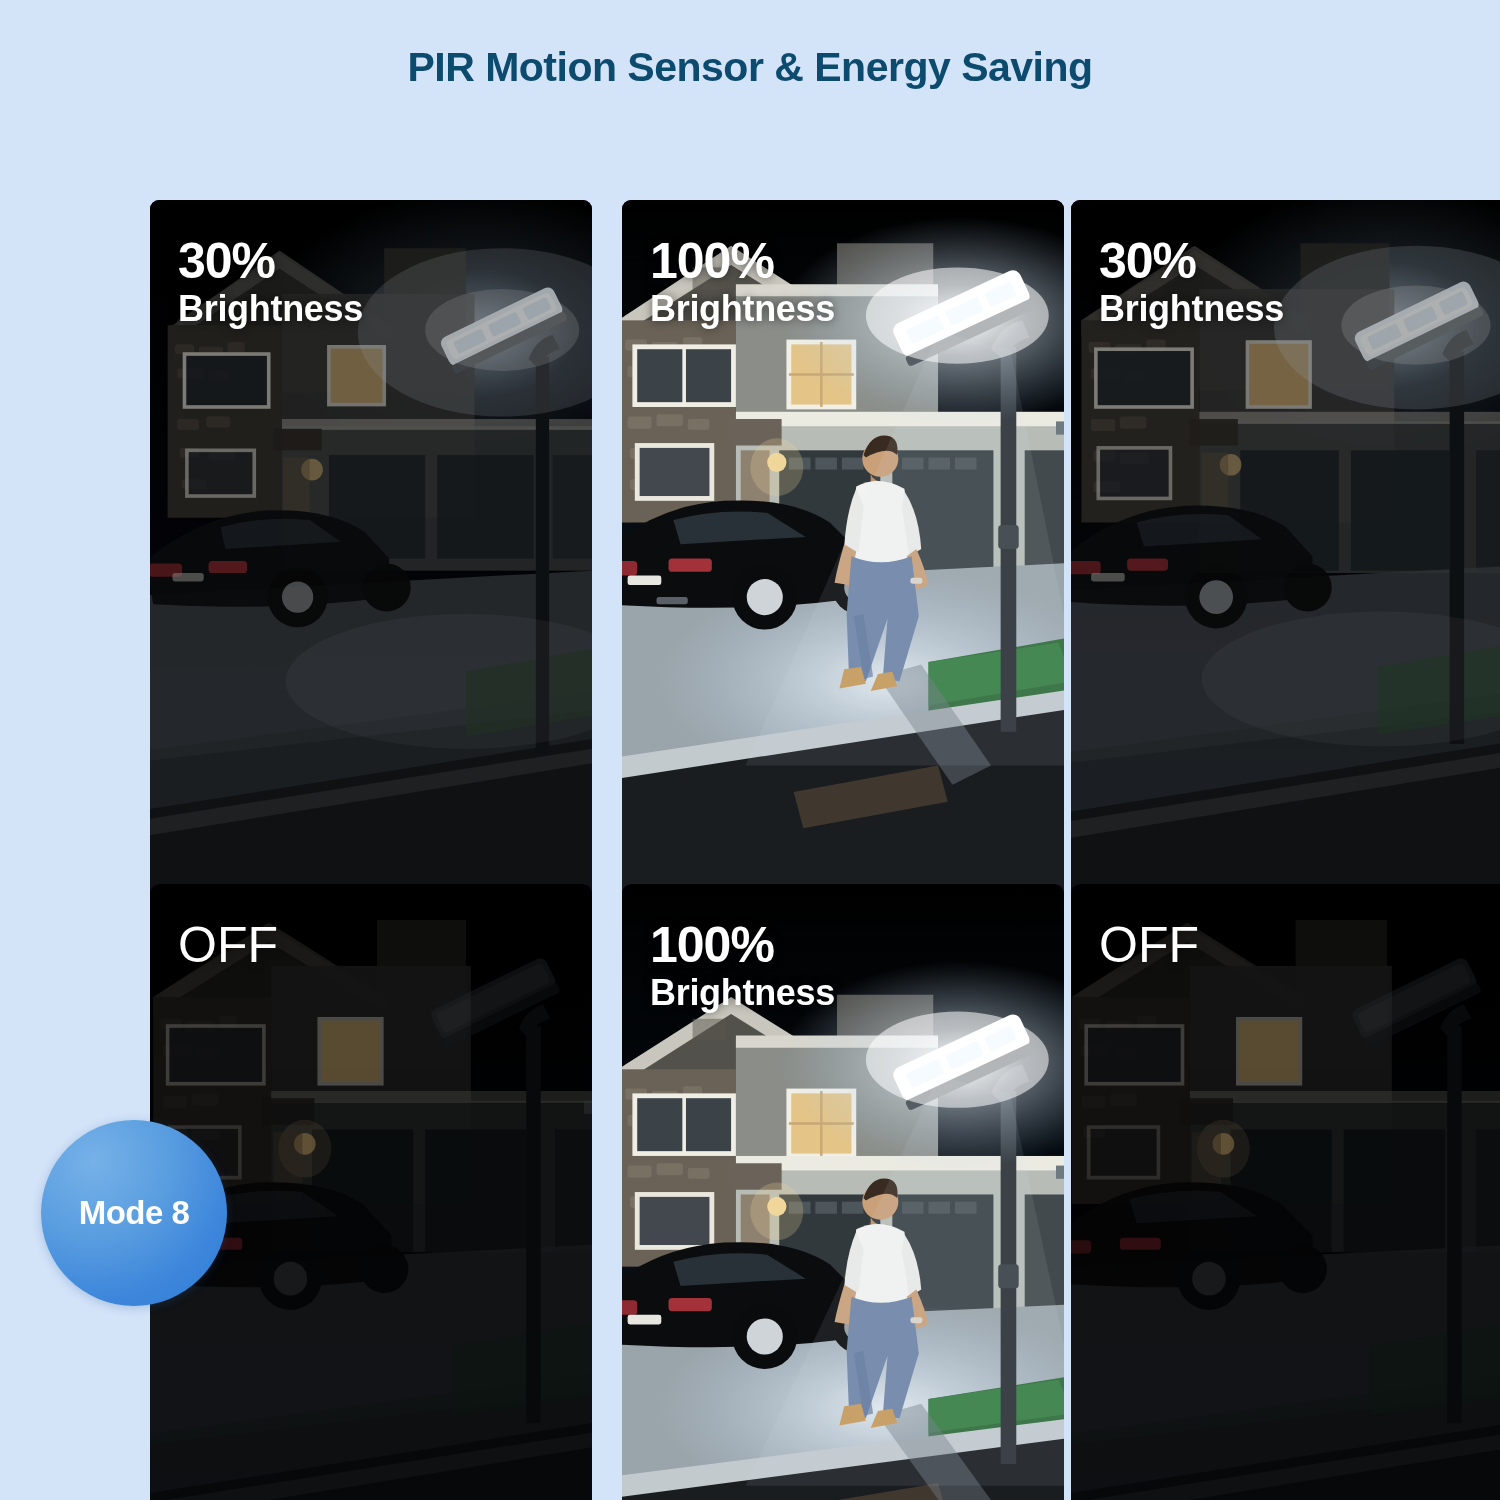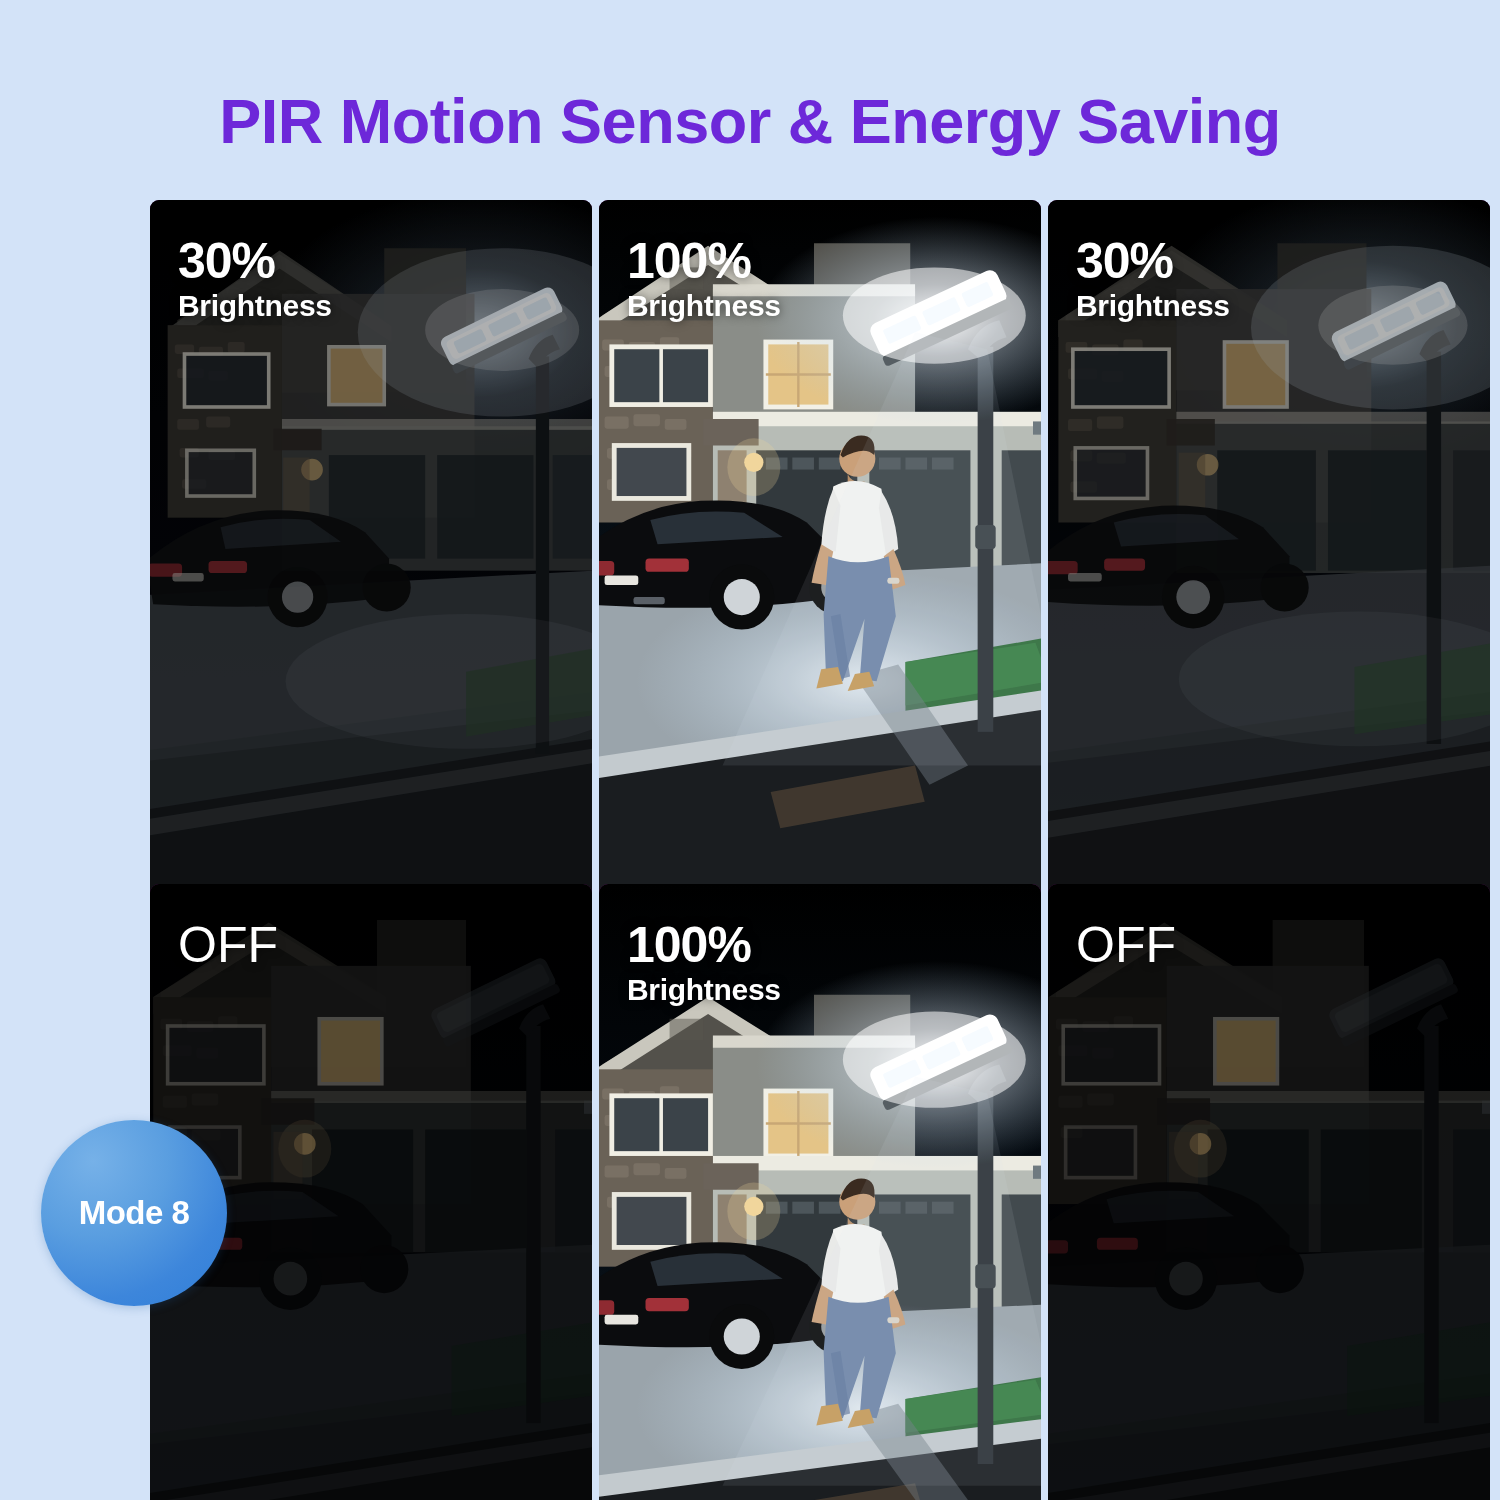--- a/index.html
+++ b/index.html
@@ -9,62 +9,61 @@
     font-family:"Liberation Sans", sans-serif;
     overflow:hidden;
     position:relative;
   }
   .page{position:relative;width:1500px;height:1500px;}
 
   .title{
     position:absolute;
     top:44px;left:0;width:1500px;
     text-align:center;
-    font-size:63px;
+    font-size:41px;
     font-weight:bold;
-    color:#6d28d9;
+    color:#0c4a6e;
     letter-spacing:-0.5px;
     white-space:nowrap;
-    margin-top:41px;
   }
 
   .grid-row{position:absolute;left:150px;display:flex;gap:7px;}
   .row1{top:200px;}
   .row2{top:884px;align-items:center;}
 
   .panel{
     position:relative;
     width:442px;height:716px;
     border-radius:9px;
     overflow:hidden;
     background:#701a75;
     flex:0 0 auto;
   }
-  .panel.mid{width:442px;}
+  .panel.mid{width:442px;margin-left:23px;}
 
   .panel-svg{position:absolute;inset:0;width:100%;height:100%;display:block;}
 
   .label{
     position:absolute;
     left:28px;top:36px;
     z-index:5;
     color:#ffffff;
     line-height:1.02;
     text-shadow:0 0 10px rgba(0,0,0,.55);
   }
   .label .big{
     display:block;
     font-size:50px;
     font-weight:bold;
     letter-spacing:-1px;
   }
   .label .big.thin{font-weight:normal;letter-spacing:0px;}
   .label .sub{
     display:block;
-    font-size:30px;
+    font-size:36px;
     font-weight:bold;
     margin-top:4px;
     letter-spacing:-0.3px;
   }
 
   .mode-badge{
     position:absolute;
     width:186px;height:186px;
     border-radius:50%;
     background:radial-gradient(circle at 28% 22%, #76b1e8 0%, #5a9ee0 38%, #3d86db 70%, #2f7ed8 100%);

